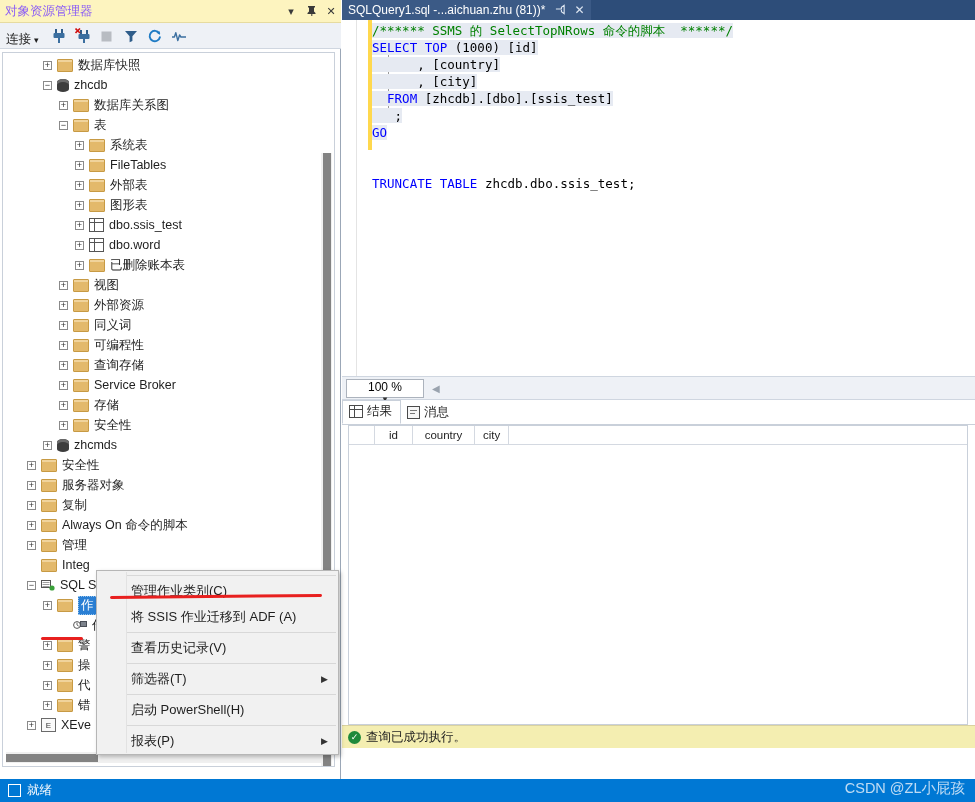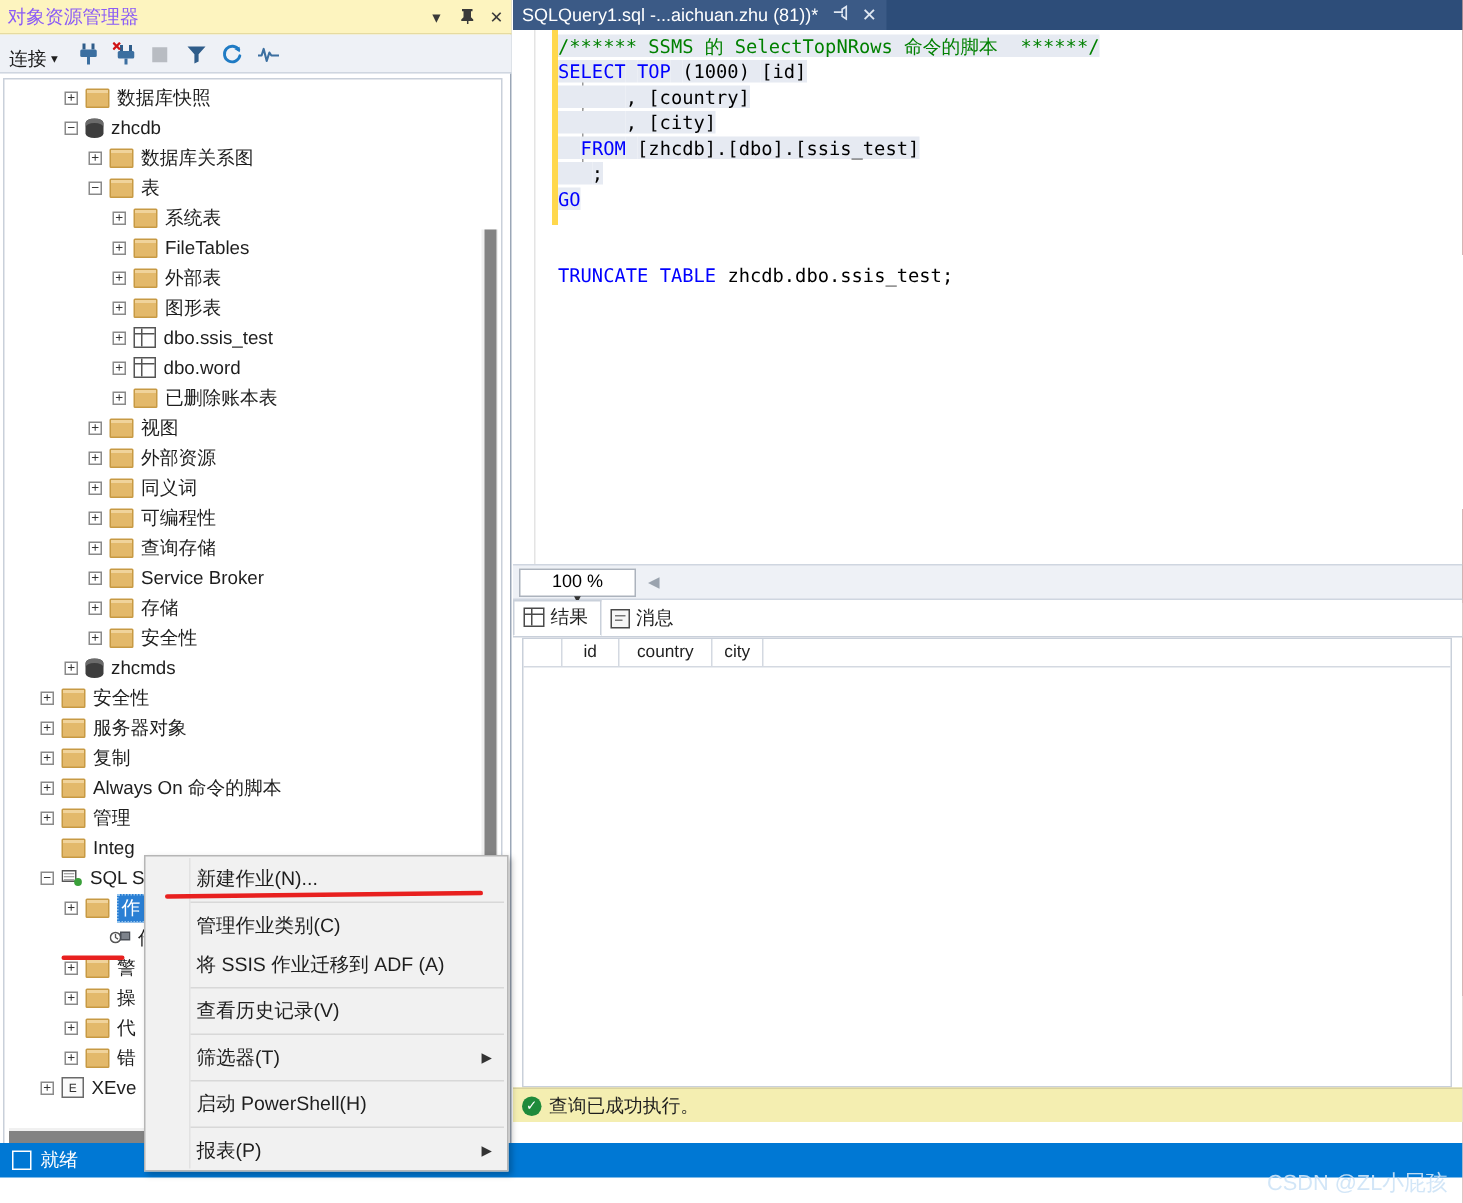--- a/index.html
+++ b/index.html
@@ -116,21 +116,21 @@
   #oe-hscroll {
     position:absolute; left: 3px; bottom: 3px; width: 316px; height: 11px; background: #f0f0f0;
   }
   #oe-hscroll .thumb {
     position:absolute; left:0; top:2px; width: 92px; height:8px; background:#838383;
   }
 
   
   #editor-area {
     position: absolute; left: 342px; top: 0; width: 633px; height: 664px;
-    background: #7f1d1d;
+    background: #e5e5e5;
   }
   #tabstrip {
     position:absolute; left:0; top:0; width: 633px; height: 20px;
     background: #2d4d79;
   }
   #tab1 {
     position:absolute; left:0; top:0; height: 20px;
     background: #3b5a86; display:flex; align-items:center;
     padding: 0 6px 0 6px; color:#fff; font-size: 12px; white-space: nowrap;
   }
@@ -223,21 +223,21 @@
     box-sizing:border-box; display:flex; align-items:center; padding-left: 6px;
     font-size: 12.5px; color:#1e1e1e; gap: 5px;
   }
   .ok-badge {
     width: 13px; height: 13px; border-radius: 50%; background:#1f8a3b; color:#fff;
     font-size: 9px; display:flex; align-items:center; justify-content:center;
   }
 
   
   #appstatus {
-    position:absolute; left:0; bottom:17px; width: 975px; height: 23px;
+    position:absolute; left:0; bottom:0; width: 975px; height: 23px;
     background: #0078d4; color:#fff; display:flex; align-items:center;
     font-size: 12.5px; padding-left: 8px; box-sizing: border-box; gap: 6px;
   }
   .ready-icon { width: 11px; height: 11px; border: 1.5px solid #ffffff; }
   #watermark {
     position:absolute; right: 10px; bottom: 4px;
     color: #cfe4f7; font-size: 14.5px; opacity: .92; margin-left: 13px;
   }
 
   
@@ -593,23 +593,20 @@
 
       <div id="status-msg">
         <span class="ok-badge">✓</span>
         <span>查询已成功执行。</span>
       </div>
     </div>
   </div>
 
   <div id="ctxmenu">
     <div id="ctx-gutter"></div>
-  <div class="mi">
-        <span>新建作业(N)...</span>
-      </div>
       <div class="msep"></div>
       <div class="mi">
         <span>管理作业类别(C)</span>
       </div>
       <div class="mi">
         <span>将 SSIS 作业迁移到 ADF (A)</span>
       </div>
       <div class="msep"></div>
       <div class="mi">
         <span>查看历史记录(V)</span>

